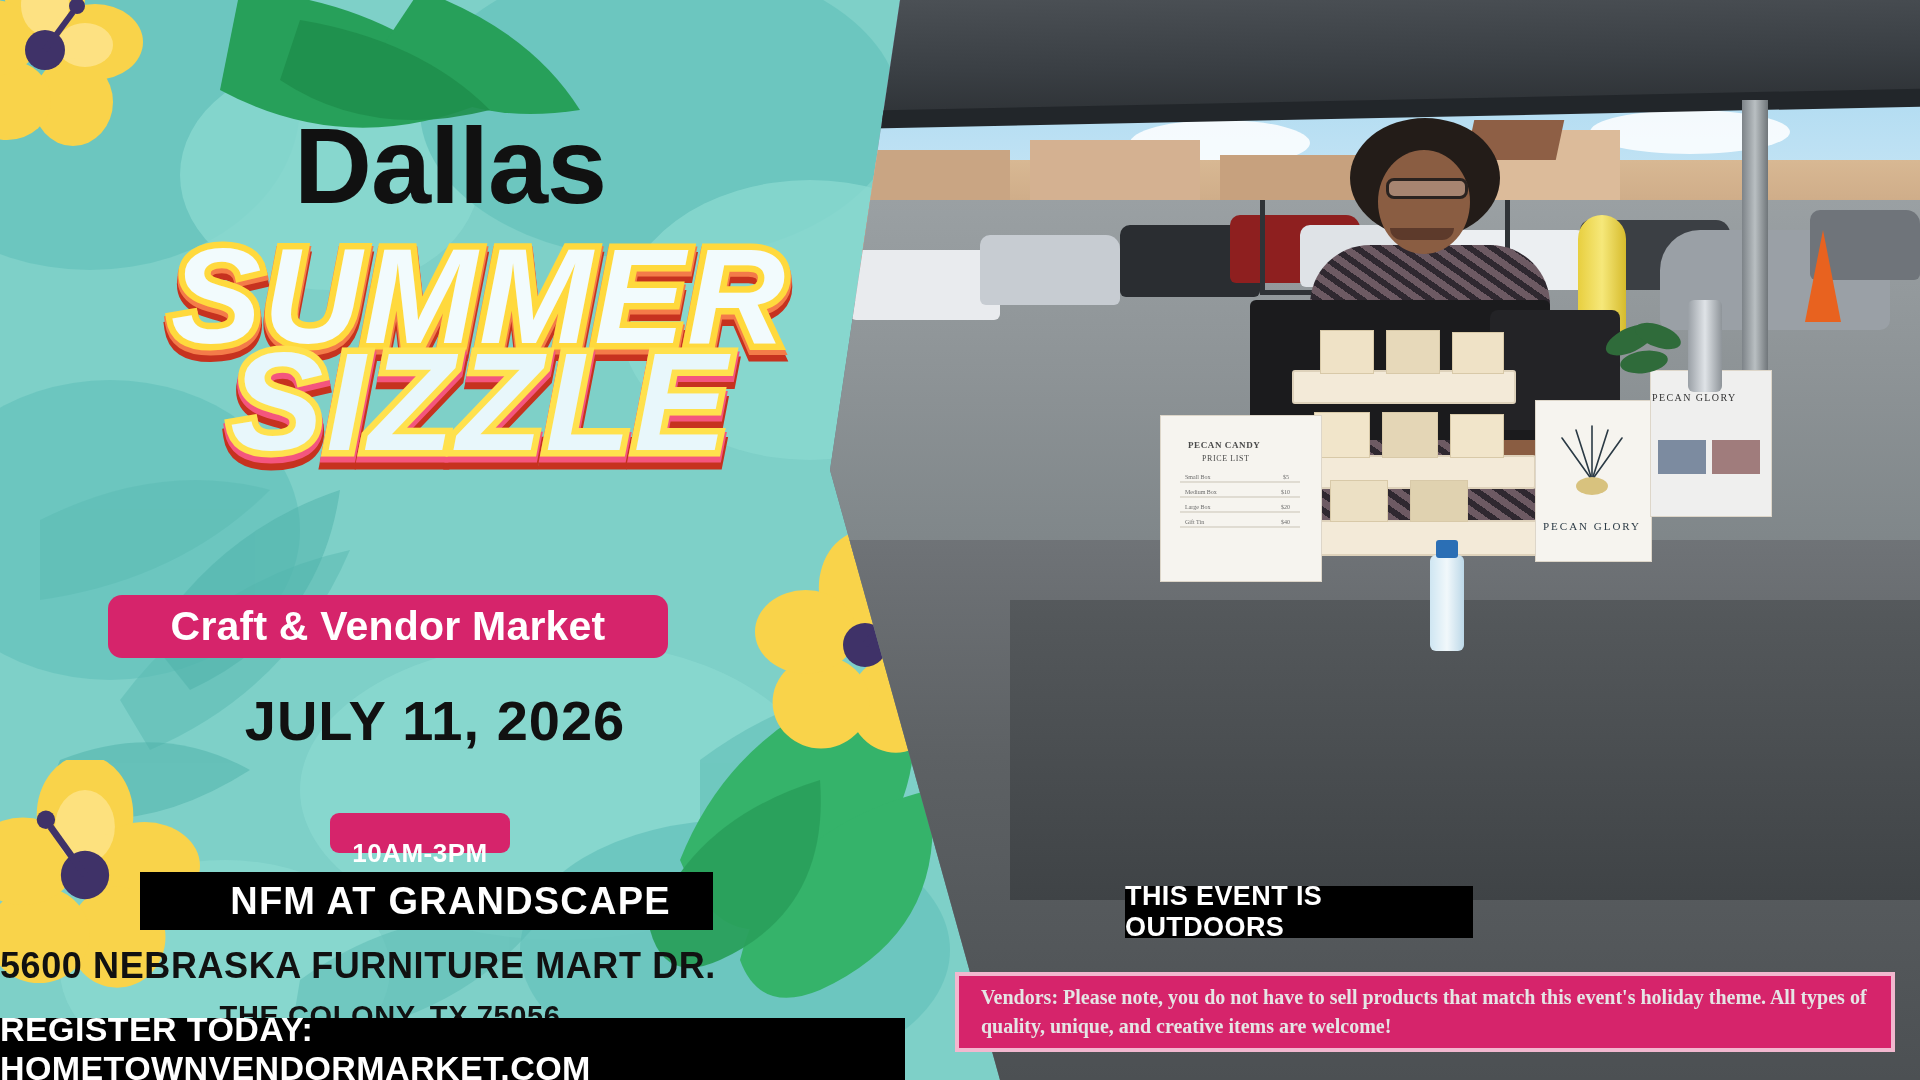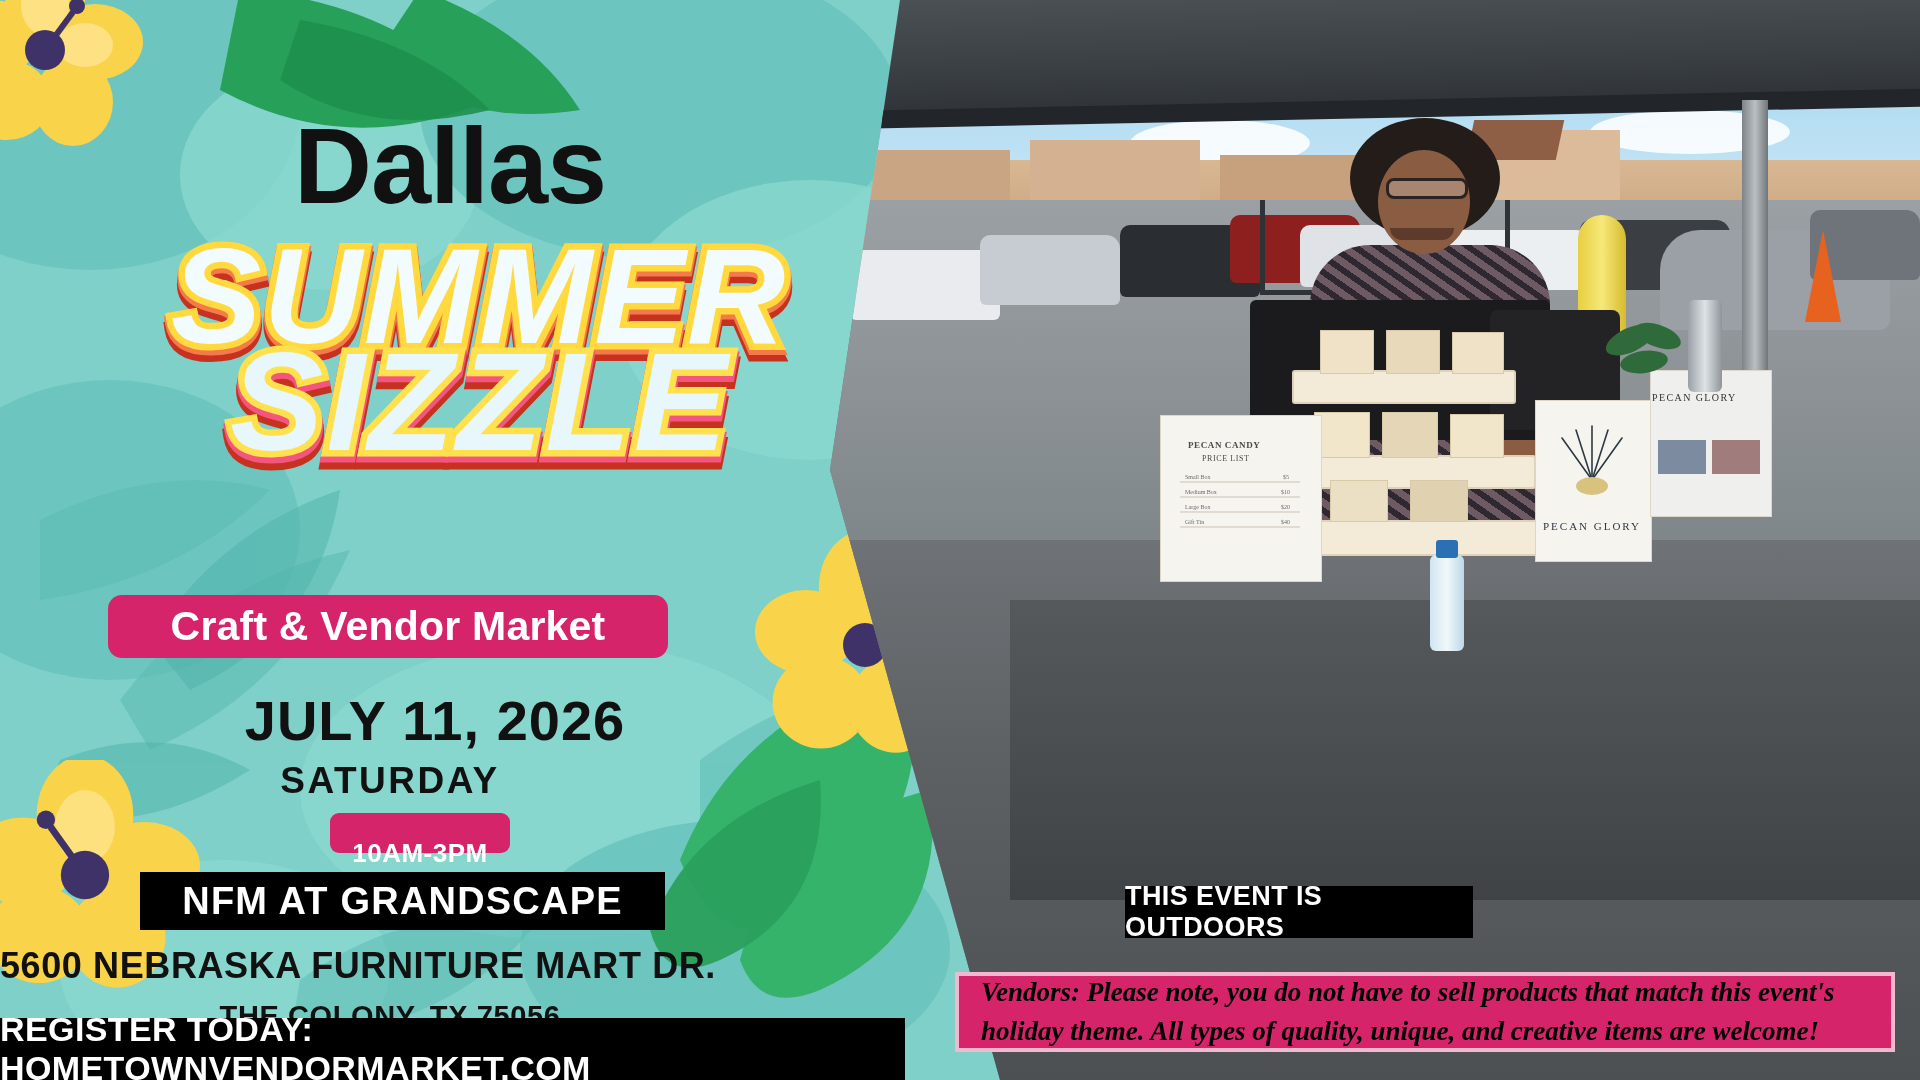--- a/index.html
+++ b/index.html
@@ -61,21 +61,21 @@
        font-size:56px;font-weight:700;color:#111;letter-spacing:1px;padding-left:45px;}
   .day-line{position:absolute;left:0;top:760px;width:780px;text-align:center;
        font-size:37px;font-weight:700;color:#111;letter-spacing:2.5px;}
 
   .time-badge{position:absolute;left:330px;top:813px;width:180px;height:40px;
        background:#d6246b;border-radius:9px;display:flex;align-items:center;
        justify-content:center;}
   .time-badge span{color:#fff;font-size:26px;font-weight:700;letter-spacing:.5px;margin-top:40px;}
 
   .venue-bar{position:absolute;left:140px;top:872px;width:525px;height:58px;
-       background:#000;display:flex;align-items:center;justify-content:center;}
+       background:#000;display:flex;align-items:center;justify-content:center;padding-left:48px;}
   .venue-bar span{color:#fff;font-size:38px;font-weight:700;letter-spacing:1.2px;}
 
   .addr1{position:absolute;left:0;top:945px;width:780px;
        font-size:36px;font-weight:700;color:#111;letter-spacing:.6px;}
   .addr2{position:absolute;left:0;top:1000px;width:780px;text-align:center;
        font-size:29px;font-weight:700;color:#111;letter-spacing:.6px;}
 
   .register-bar{position:absolute;left:0;bottom:0;width:905px;height:62px;
        background:#000;display:flex;align-items:center;justify-content:center;}
   .register-bar span{color:#fff;font-size:34px;font-weight:700;letter-spacing:.4px;}
@@ -138,22 +138,22 @@
   .logo-sub{position:absolute;left:62px;top:40px;font-size:12px;font-weight:700;
        color:#231f20;letter-spacing:3.4px;}
 
   .outdoor-bar{position:absolute;left:1125px;top:865px;width:348px;height:52px;
        background:#000;display:flex;align-items:center;justify-content:center;margin-top:21px;}
   .outdoor-bar span{color:#fff;font-size:27px;font-weight:700;letter-spacing:.4px;}
 
   .vendor-note{position:absolute;left:955px;top:972px;width:940px;height:80px;
        background:#d6246b;border:4px solid #f2b8cf;padding:8px 22px;
        box-sizing:border-box;display:flex;align-items:center;}
-  .vendor-note span{color:#000000;font-size:27px;line-height:1.45;
-       font-family:"Liberation Serif",serif;font-style:italic;font-weight:600;}
+  .vendor-note span{color:#e5e5e5;font-size:20px;line-height:1.45;
+       font-family:"Liberation Serif",serif;font-weight:600;}
 </style>
 </head>
 <body>
 
 <div id="stage">
 
   <div class="left-bg">
     <div class="blob" style="left:-120px;top:-60px;width:420px;height:330px;"></div>
     <div class="blob2" style="left:180px;top:60px;width:300px;height:230px;"></div>
     <div class="blob" style="left:420px;top:-40px;width:480px;height:300px;"></div>
@@ -403,21 +403,20 @@
       <div class="sizzle siz-mid">SIZZLE</div>
       <div class="sizzle siz-out">SIZZLE</div>
       <div class="sizzle siz-face">SIZZLE</div>
     </div>
 
     <div class="pink-banner">
       <span>Craft &amp; Vendor Market</span>
     </div>
 
     <div class="date-line">JULY 11, 2026</div>
-    <div class="day-line">SATURDAY</div>
 
     <div class="time-badge">
       <span>10AM-3PM</span>
     </div>
 
     <div class="venue-bar">
       <span>NFM AT GRANDSCAPE</span>
     </div>
 
     <div class="addr1">5600 NEBRASKA FURNITURE MART DR.</div>

